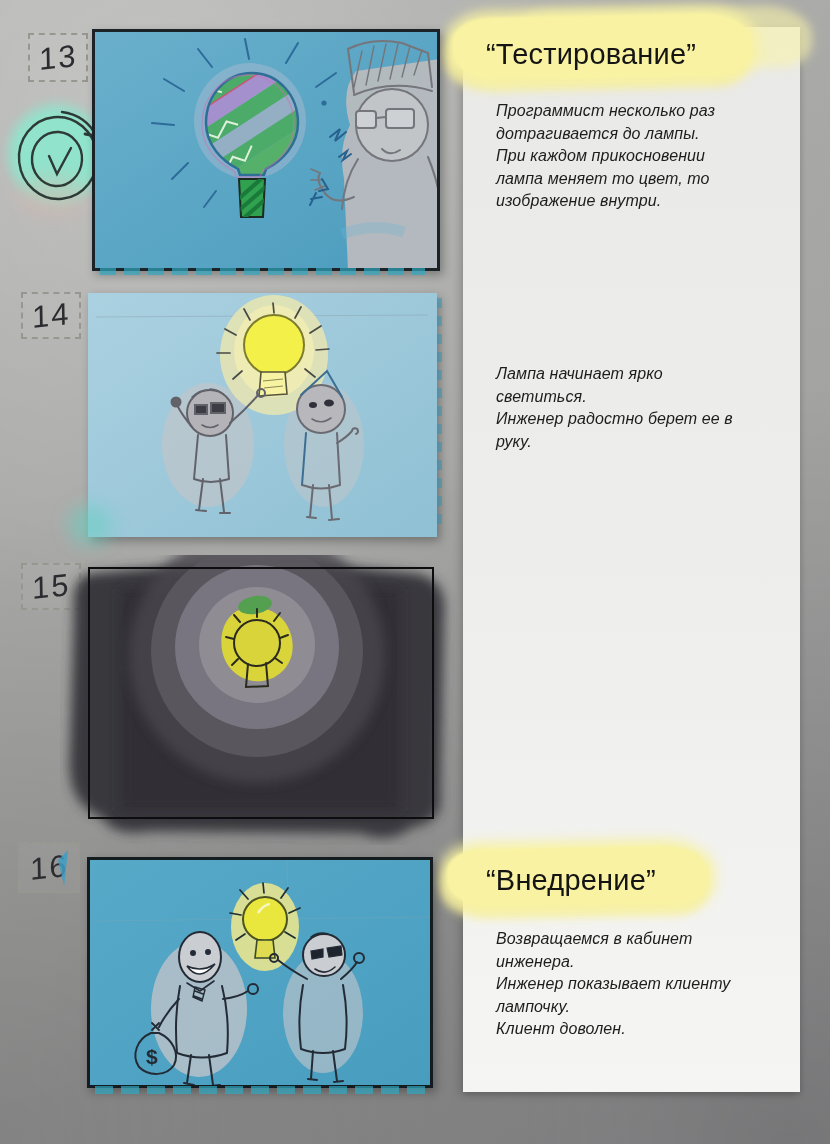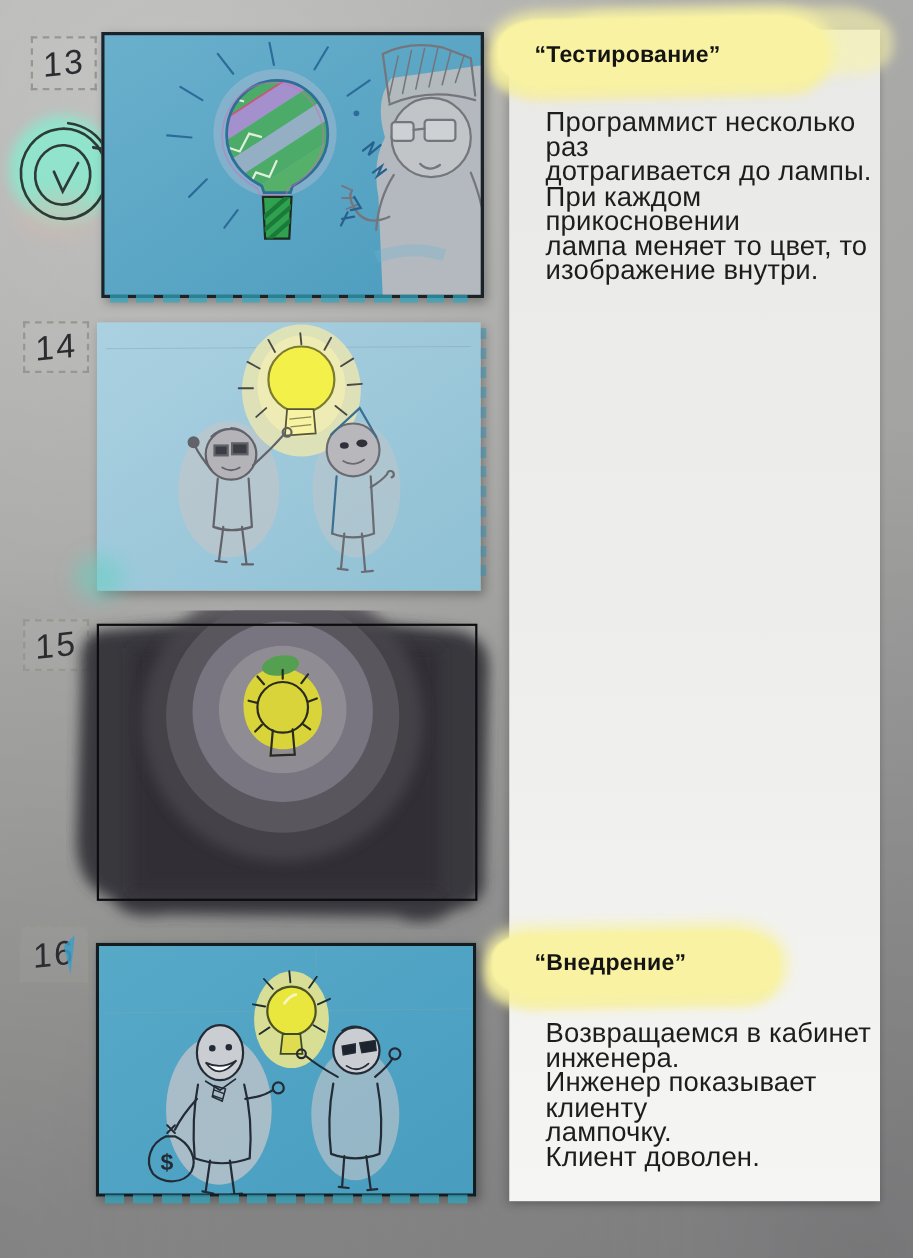--- a/index.html
+++ b/index.html
@@ -21,26 +21,26 @@
     box-shadow:-3px 3px 8px rgba(0,0,0,.18), 2px 2px 5px rgba(0,0,0,.10);
   }
   .hl{background:#f8f2a2;filter:blur(1px);}
   .hl1{left:452px;top:15px;width:300px;height:62px;border-radius:38px 50px 30px 46px/24px 30px 24px 28px;
        box-shadow:0 0 12px 7px rgba(248,242,162,.85), -6px 10px 8px 2px rgba(246,238,150,.7), 60px -6px 10px 0px rgba(248,243,170,.6);
        transform:rotate(-1.2deg);}
   .hl2{left:447px;top:847px;width:262px;height:58px;border-radius:34px 46px 30px 44px/22px 28px 22px 26px;
        box-shadow:0 0 12px 7px rgba(248,242,162,.85), -4px 10px 8px 2px rgba(246,238,150,.7);
        transform:rotate(-1deg);}
   .heading{
-    font-size:21px;color:#141414;letter-spacing:.2px;white-space:pre-line;font-weight:bold;
+    font-size:29px;color:#141414;letter-spacing:.2px;white-space:pre-line;
   }
   .h1{left:486px;top:38px;}
   .h2{left:486px;top:864px;}
   .para{
-    font-size:25px;line-height:22.5px;color:#1d1d1d;white-space:pre-line;width:305px;letter-spacing:.1px;
+    font-size:16px;line-height:22.5px;color:#1d1d1d;white-space:pre-line;width:305px;letter-spacing:.1px;font-style:italic;
   }
   .p1{left:496px;top:100px;}
   .p2{left:496px;top:363px;}
   .p3{left:496px;top:656px;}
   .p4{left:496px;top:928px;}
   
   .fnum{
     border:2px dashed #97978f;color:#2c2c30;font-size:31px;
     display:flex;align-items:center;justify-content:center;letter-spacing:2px;
     background:rgba(255,255,255,.04);
@@ -82,20 +82,24 @@
 
   <div class="abs hl hl1"></div>
   <div class="abs hl hl2"></div>
 
   <div class="abs heading h1">“Тестирование”</div>
   <div class="abs para p1">Программист несколько раз
 дотрагивается до лампы.
 При каждом прикосновении
 лампа меняет то цвет, то
 изображение внутри.</div>
+  <div class="abs para p2">Лампа начинает ярко
+светиться.
+Инженер радостно берет ее в
+руку.</div>
   <div class="abs para p4">Возвращаемся в кабинет
 инженера.
 Инженер показывает клиенту
 лампочку.
 Клиент доволен.</div>
   <div class="abs heading h2">“Внедрение”</div>
 
   <div class="abs fnum fn13">
       <span>13</span>
     </div>

